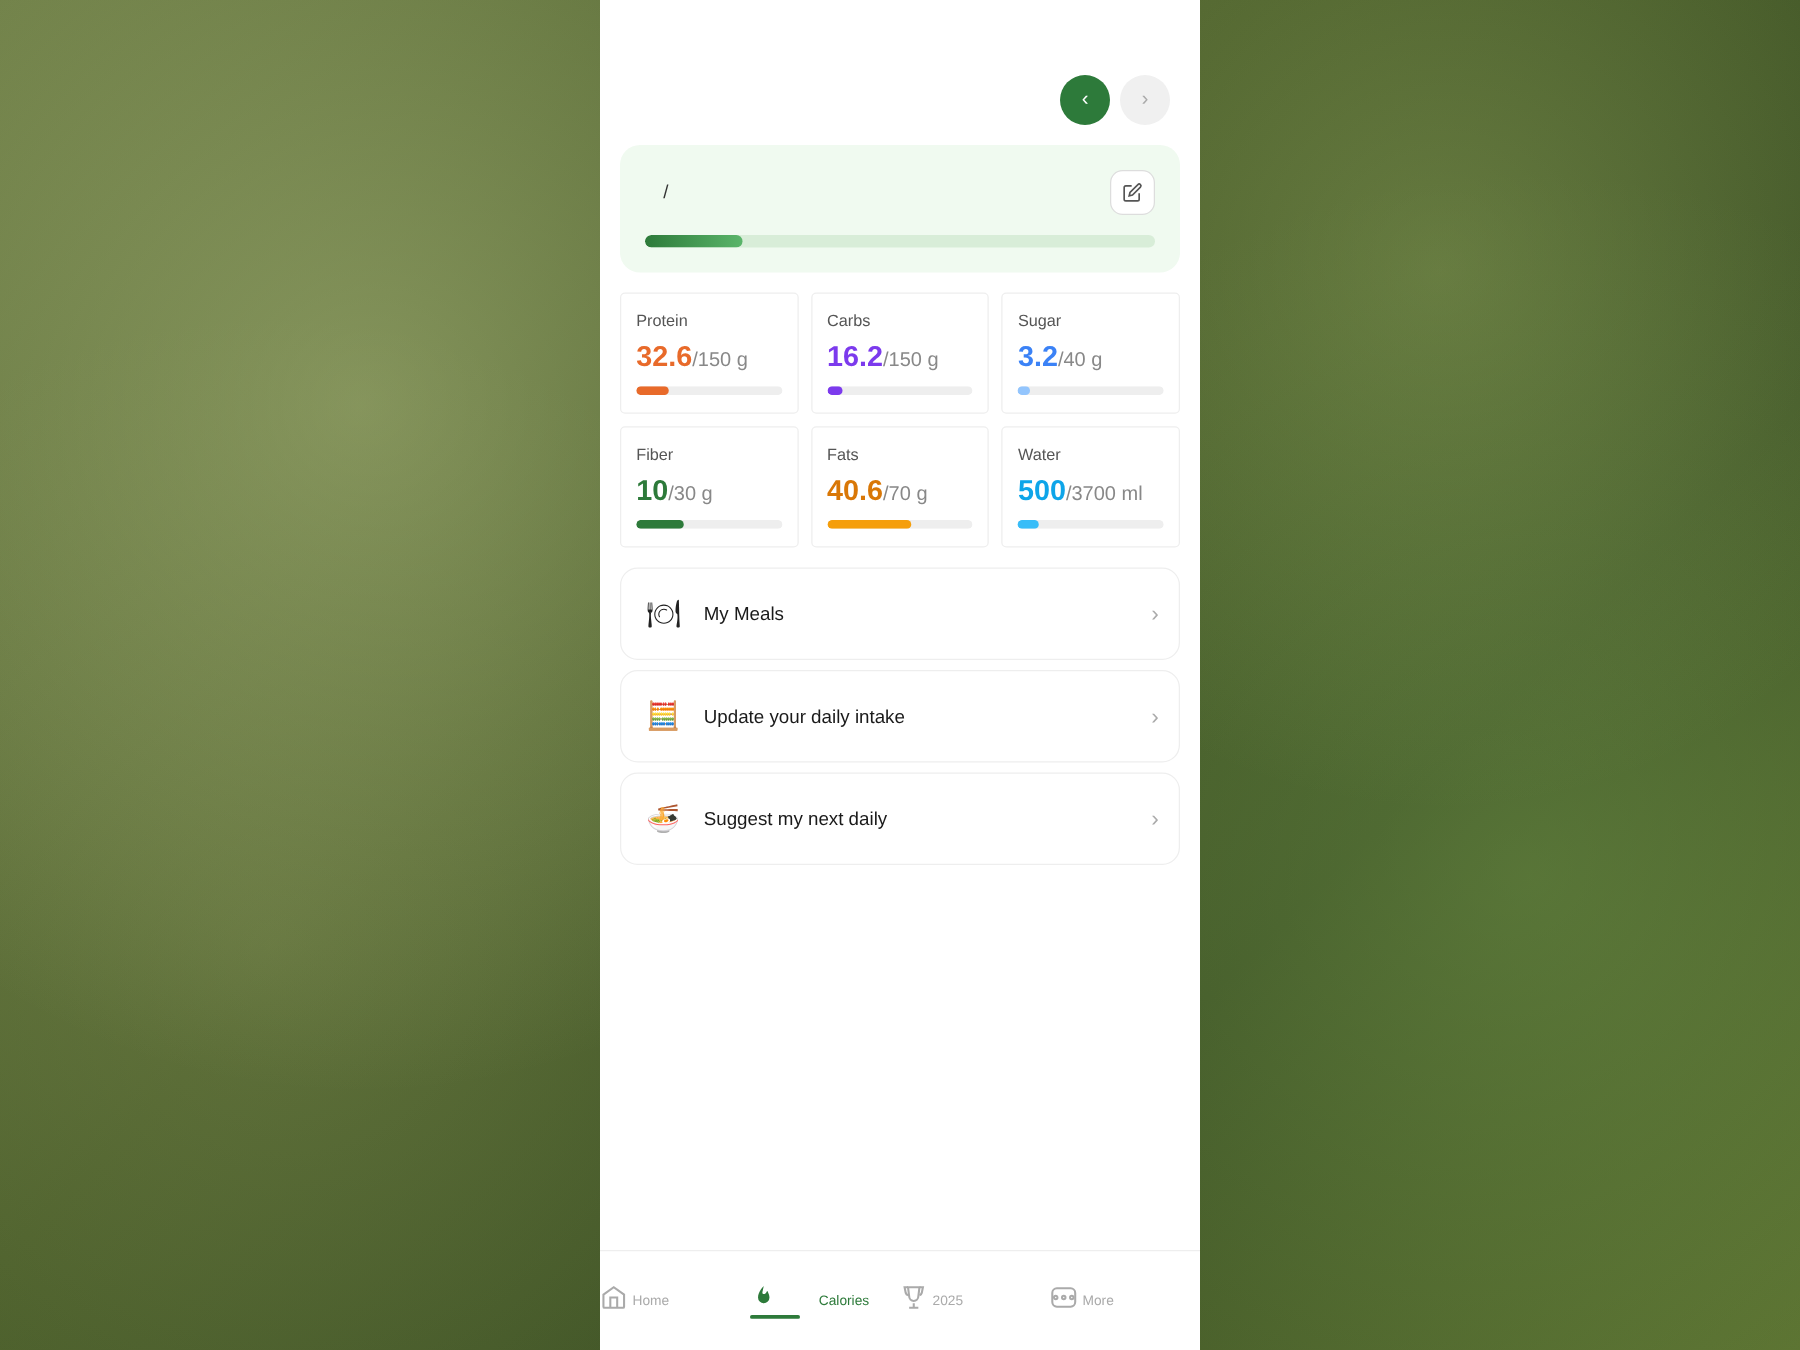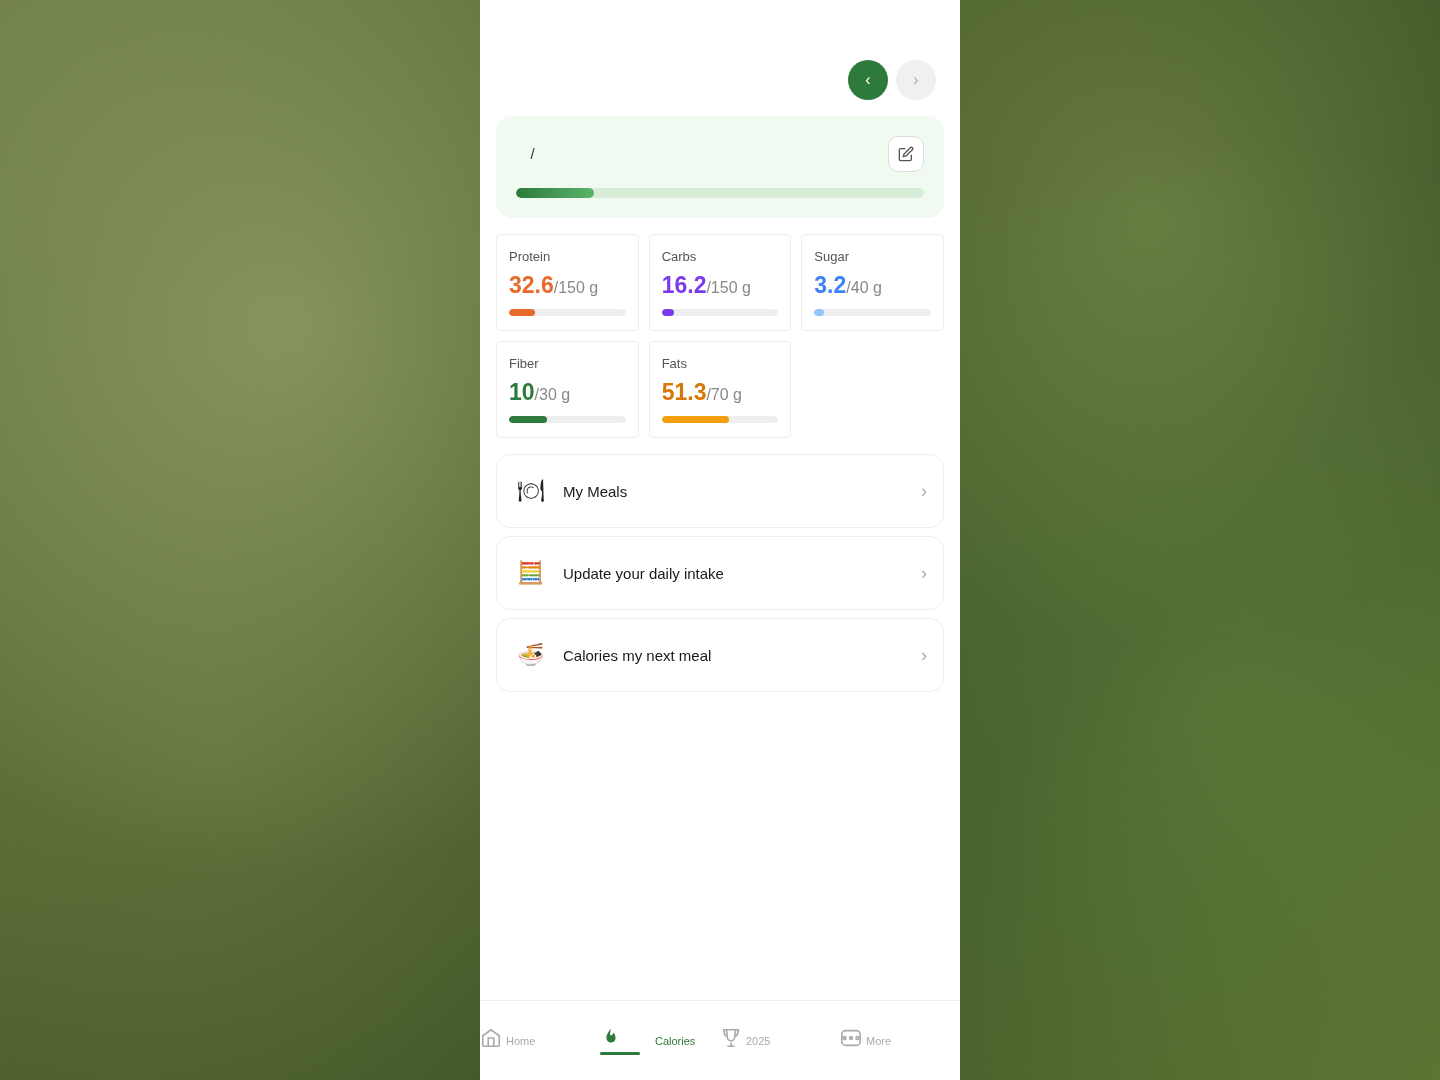--- a/index.html
+++ b/index.html
@@ -407,25 +407,36 @@
     </div>
     <div class="nutrient-progress">
       <div class="nutrient-progress-bg">
         <div class="nutrient-progress-fill bg-green" style="width: 33%"></div>
       </div>
     </div>
   </div>
         <div class="nutrient-card">
     <div class="nutrient-name">Fats</div>
     <div>
-      <span class="nutrient-value color-yellow">51.3</span><span class="nutrient-goal">/70 g</span>
+      <span class="nutrient-value color-yellow">40.6</span><span class="nutrient-goal">/70 g</span>
     </div>
     <div class="nutrient-progress">
       <div class="nutrient-progress-bg">
         <div class="nutrient-progress-fill bg-yellow" style="width: 58%"></div>
+      </div>
+    </div>
+  </div>
+        <div class="nutrient-card">
+    <div class="nutrient-name">Water</div>
+    <div>
+      <span class="nutrient-value color-cyan">500</span><span class="nutrient-goal">/3700 ml</span>
+    </div>
+    <div class="nutrient-progress">
+      <div class="nutrient-progress-bg">
+        <div class="nutrient-progress-fill bg-cyan" style="width: 14%"></div>
       </div>
     </div>
   </div>
       </div>
 
     <div class="menu-section" id="menu-section">
     <div class="menu-item">
     <div class="menu-item-left">
       <div class="menu-icon">🍽</div>
       <span class="menu-label">My Meals</span>
@@ -435,21 +446,21 @@
         <div class="menu-item">
     <div class="menu-item-left">
       <div class="menu-icon">🧮</div>
       <span class="menu-label">Update your daily intake</span>
     </div>
     <span class="chevron-right">›</span>
   </div>
         <div class="menu-item">
     <div class="menu-item-left">
       <div class="menu-icon">🍜</div>
-      <span class="menu-label">Calories my next meal</span>
+      <span class="menu-label">Suggest my next daily</span>
     </div>
     <span class="chevron-right">›</span>
   </div>
       </div>
 
   </div>
 
   <div class="bottom-nav" id="bottom-nav">
   <div class="nav-item" style="position: relative;">
     <span class="nav-icon"><svg width="22" height="22" viewBox="0 0 24 24" fill="none" stroke="#aaa" stroke-width="1.8">

